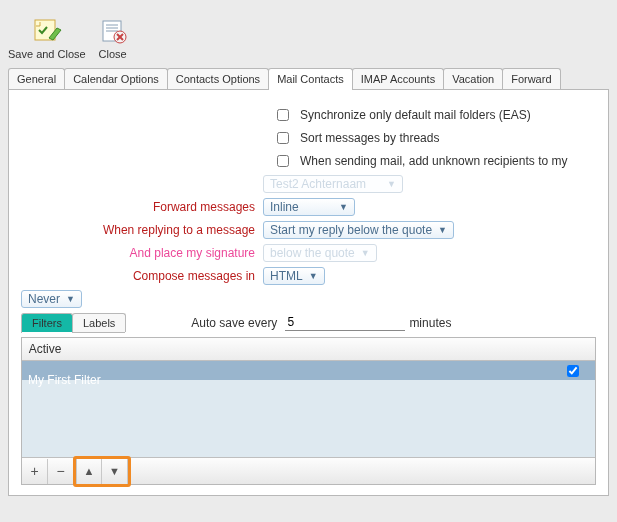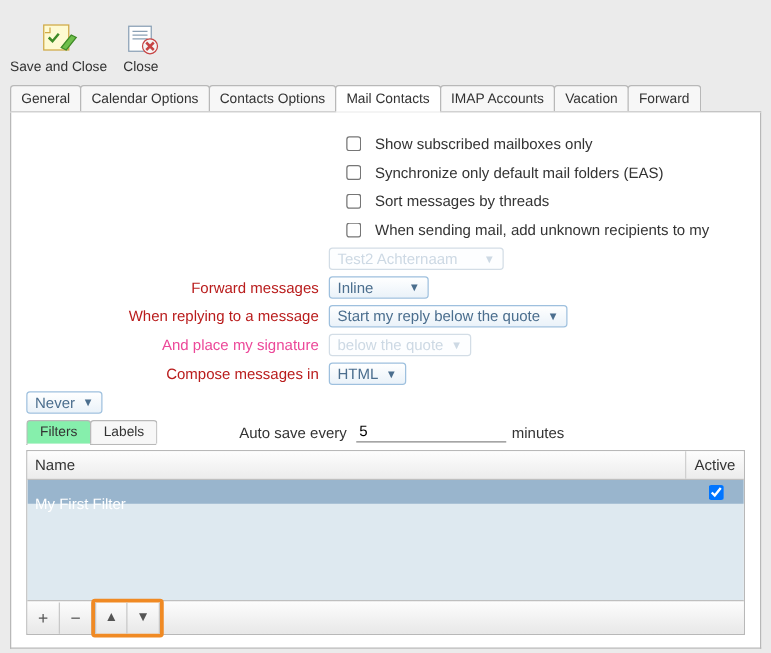--- a/index.html
+++ b/index.html
@@ -128,21 +128,21 @@
     padding: 3px 10px;
     border: 1px solid #b8b8b8;
     border-bottom: none;
     margin-right: -1px;
     background: #f7f7f7;
     border-radius: 3px 3px 0 0;
     font-size: 11px;
     cursor: pointer;
     position: relative;
   }
-  .sub-tab.active { background:#86efac; }
+  .sub-tab.active { background:#14b8a6; }
   .sub-tab.active::after {
     content:""; position:absolute; left:0;right:0;bottom:-1px;height:1px;background:#fff;
   }
   .autosave-row {
     display: flex;
     align-items: center;
     margin-left: 30px;
     font-size: 12px;
   }
   .table-wrap {
@@ -249,26 +249,20 @@
   <div class="tab">IMAP Accounts</div>
   <div class="tab">Vacation</div>
   <div class="tab">Forward</div>
 </div>
 
 <div class="panel">
 
   <div class="form-row">
     <label class="checkbox-label">
       <input type="checkbox" class="checkbox" style="">
-      <span>Show subscribed mailboxes only</span>
-    </label>
-  </div>
-  <div class="form-row">
-    <label class="checkbox-label">
-      <input type="checkbox" class="checkbox" style="">
       <span>Synchronize only default mail folders (EAS)</span>
     </label>
   </div>
   <div class="form-row">
     <label class="checkbox-label">
       <input type="checkbox" class="checkbox" style="">
       <span>Sort messages by threads</span>
     </label>
   </div>
   <div class="form-row">
@@ -280,21 +274,21 @@
   <div class="form-row">
     <div class="label-col"></div>
     <div class="select disabled" style="width:140px;justify-content:space-between;">
       <span>Test2 Achternaam</span>
       <span class="arrow">▼</span>
     </div>
   </div>
 
   <div class="form-row">
     <div class="label-col">Forward messages</div>
-    <div class="select" style="width:80px;justify-content:space-between;">
+    <div class="select" style="width:92px;justify-content:space-between;">
       <span>Inline</span>
       <span class="arrow">▼</span>
     </div>
   </div>
 
   <div class="form-row">
     <div class="label-col">When replying to a message</div>
     <div class="select" style="justify-content:space-between;">
       <span>Start my reply below the quote</span>
       <span class="arrow">▼</span>
@@ -331,21 +325,20 @@
     </div>
     <div class="autosave-row">
       <span style="width:130px;text-align:right;padding-right:8px;">Auto save every</span>
       <input class="text-input" value="5" style="">
       <span class="minutes">minutes</span>
     </div>
   </div>
 
   <div class="table-wrap">
     <div class="thead">
-      <div class="th name">Name</div>
       <div class="th active-col">Active</div>
     </div>
     <div class="tbody">
       <div class="trow">
         <div class="td name">My First Filter</div>
         <div class="td active-col">
           <input type="checkbox" class="checkbox" checked="" style="">
         </div>
       </div>
     </div>

